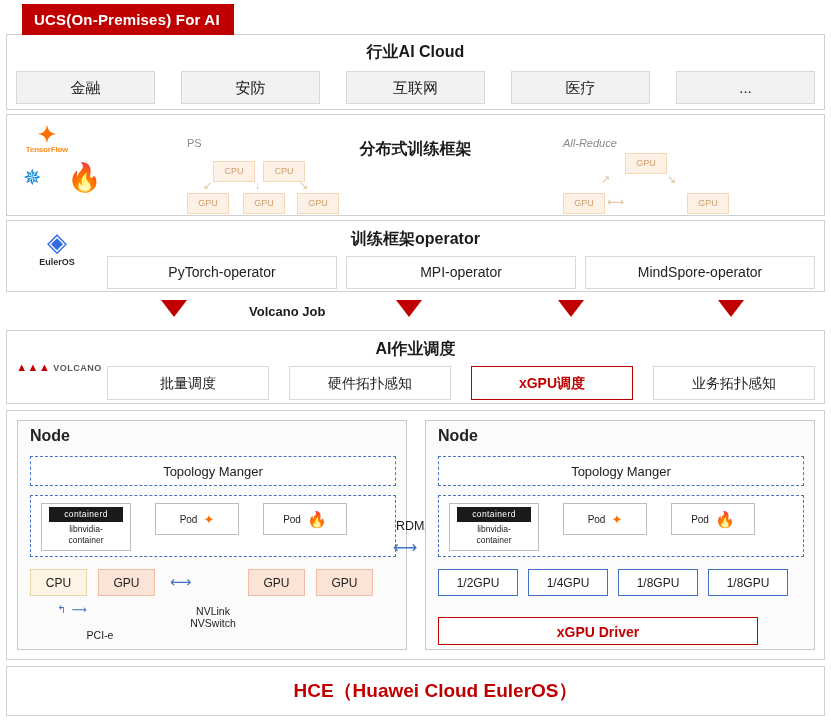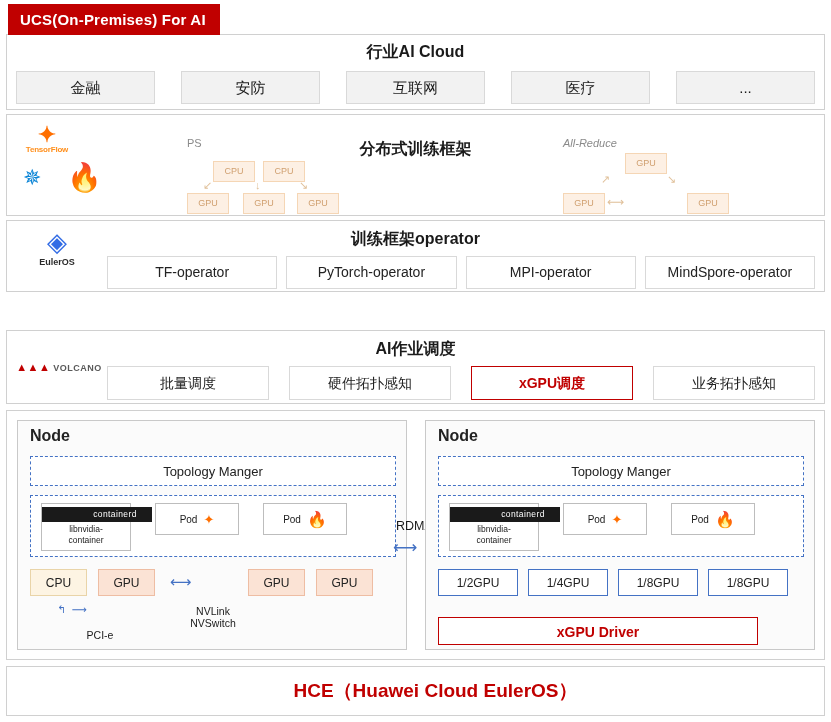--- a/index.html
+++ b/index.html
@@ -16,21 +16,21 @@
     width: 831px;
     height: 722px;
     background: #ffffff;
     box-sizing: border-box;
     overflow: hidden;
   }
 
   
   .title-tag {
     position: absolute;
-    left: 8px;
+    left: 22px;
     top: 4px;
     background: #c00000;
     color: #ffffff;
     font-weight: bold;
     font-size: 15px;
     padding: 7px 14px 7px 12px;
     z-index: 5;
     letter-spacing: 0.2px;
   }
 
@@ -287,21 +287,20 @@
     text-align: center;
   }
   .ctr-logo {
     margin: 3px auto 0 auto;
     width: 74px; height: 15px;
     background: #1a1a1a;
     color: #ffffff;
     font-size: 8.5px;
     line-height: 15px;
     letter-spacing: 0.4px;
-    padding-left: 36px;
   }
   .ctr-text {
     font-size: 8.5px;
     color: #1a1a1a;
     line-height: 11px;
     margin-top: 2px;
   }
   .pod-card {
     position: absolute;
     top: 7px;
@@ -436,27 +435,33 @@
     <div class="mini-arrow" style="left:600px; top:80px; font-size:12px;">⟷</div>
   </div>
 
   <div class="band" id="band-op">
     <div class="band-title">训练框架operator</div>
     <div class="kf-col">
       <div class="kf-mark">◈</div>
       <div class="kf-text">EulerOS</div>
     </div>
     <div class="op-row">
-      <div class="op-cell">TF-operator</div>
       <div class="op-cell">PyTorch-operator</div>
       <div class="op-cell">MPI-operator</div>
       <div class="op-cell">MindSpore-operator</div>
     </div>
   </div>
 
+  <div id="arrow-strip">
+    <div class="red-arrow" style="left:155px;"></div>
+    <div class="volcano-job-label">Volcano Job</div>
+    <div class="red-arrow" style="left:390px;"></div>
+    <div class="red-arrow" style="left:552px;"></div>
+    <div class="red-arrow" style="left:712px;"></div>
+  </div>
 
   <div class="band" id="band-sched">
     <div class="band-title">AI作业调度</div>
     <div class="vol-col">
       <span class="vol-mark">▲▲▲</span>
       <span>VOLCANO</span>
     </div>
     <div class="sched-row">
       <div class="sched-cell">批量调度</div>
       <div class="sched-cell">硬件拓扑感知</div>

